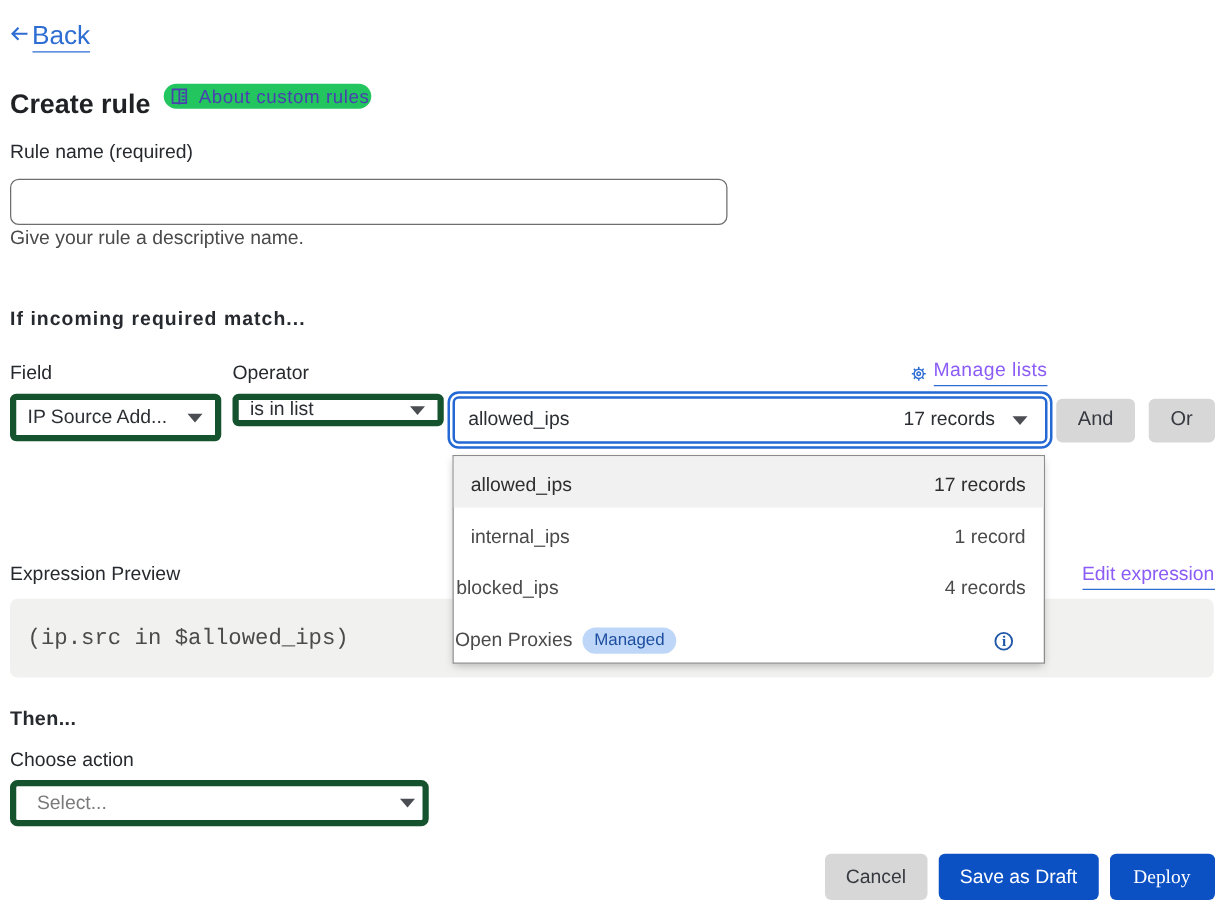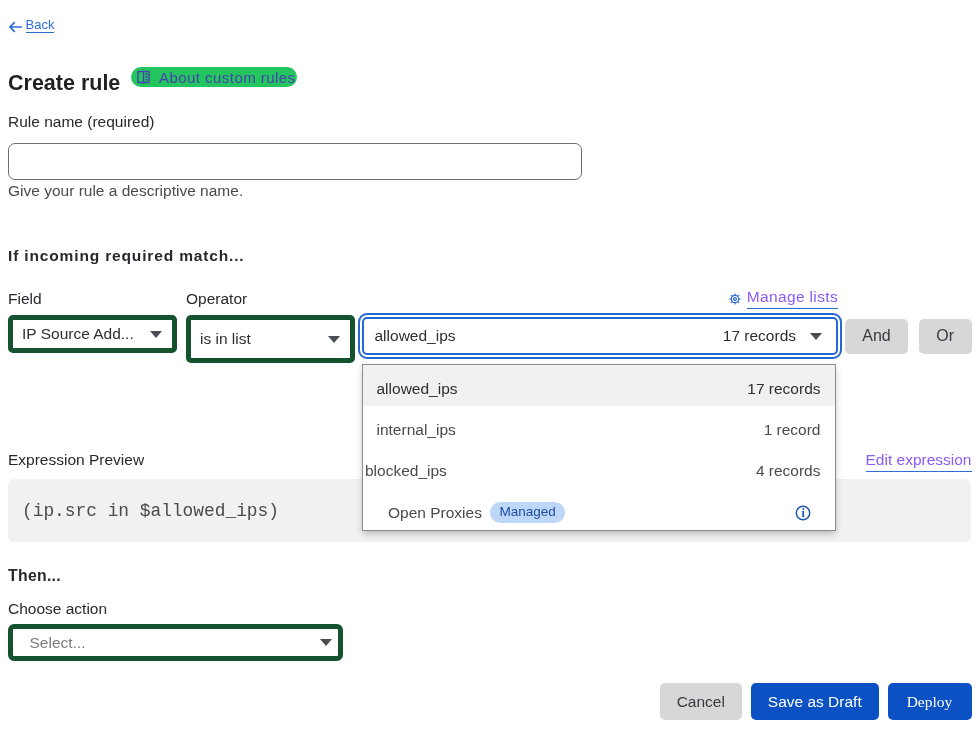--- a/index.html
+++ b/index.html
@@ -8,21 +8,21 @@
   .abs { position:absolute; }
   .link { color:#8b5cf6; text-decoration:none; display:inline-block; border-bottom:1.5px solid #2e6ed3; padding-bottom:3px; }
   .caret { width:0; height:0; border-left:6.5px solid transparent; border-right:6.5px solid transparent; border-top:7.5px solid #4a4d52; }
   .sel { border:5px solid #14532d; border-radius:5px; background:#fff; display:flex; align-items:center; font-size:15.5px; color:#2b2e33; }
   .gbtn { background:#d7d7d7; border-radius:5px; color:#36393f; font-size:16px; display:flex; align-items:center; justify-content:center; }
   .bbtn { background:#0b51c4; border-radius:5px; color:#ffffff; font-size:15.5px; display:flex; align-items:center; justify-content:center; }
 </style>
 </head>
 <body>
 
-<div class="abs" style="left:8px; top:17px; font-size:13px; color:#2e6ed3;">
+<div class="abs" style="left:8px; top:17px; font-size:21px; color:#2e6ed3;">
   <svg width="15" height="12" viewBox="0 0 15 12" style="position:absolute; left:0; top:3.5px;">
     <path d="M14 6 H1.8 M6.8 1.2 L2 6 L6.8 10.8" fill="none" stroke="#2e6ed3" stroke-width="1.7"></path>
   </svg>
   <span style="margin-left:17.5px; display:inline-block; border-bottom:1.6px solid #2e6ed3;">Back</span>
 </div>
 
 <div class="abs" style="left:8px; top:70px; font-size:21.5px; font-weight:bold; color:#1f2125; line-height:26px;">Create rule</div>
 
 <div class="abs" style="left:131px; top:67px; width:166px; height:20px; background:#22c55e; border-radius:14.5px; display:flex; align-items:center; padding-left:6px;">
   <svg width="13" height="14" viewBox="0 0 13 14" style="margin-right:9px;">
@@ -63,21 +63,21 @@
     </g>
   </svg>
   <span class="link" style="font-size:15.5px; line-height:16px; letter-spacing:0.35px;">Manage lists</span>
 </div>
 
 <div class="sel abs" style="left:8px; top:315px; width:169px; height:38px; padding:0 10.5px 0 9px;">
   <span style="flex:1;">IP Source Add...</span>
   <span class="caret"></span>
 </div>
 
-<div class="sel abs" style="left:186px; top:315px; width:169px; height:48px; padding:0 10.5px 0 9px;">
+<div class="sel abs" style="left:186px; top:315px; width:169px; height:26px; padding:0 10.5px 0 9px;">
   <span style="flex:1;">is in list</span>
   <span class="caret"></span>
 </div>
 
 <div class="sel abs" style="left:362px; top:317px; width:476px; height:38px; padding:0 14px 0 10.5px; border:2px solid #2468d4; outline:2px solid #2468d4; outline-offset:2px;">
   <span>allowed_ips</span>
   <span style="flex:1;"></span>
   <span style="color:#2b2e33;">17 records</span>
   <span class="caret" style="margin-left:14px;"></span>
 </div>
@@ -113,21 +113,21 @@
   <div style="height:41.2px; display:flex; align-items:center; padding:8px 14px 0 13.5px; font-size:15.5px; color:#4a4a4a;">
     <span>internal_ips</span>
       <span style="flex:1;"></span>
       <span>1 record</span>
   </div>
   <div style="height:41.2px; display:flex; align-items:center; padding:8px 14px 0 2px; font-size:15.5px; color:#4a4a4a;">
     <span>blocked_ips</span>
       <span style="flex:1;"></span>
       <span>4 records</span>
   </div>
-  <div style="height:41.2px; display:flex; align-items:center; padding:8px 14px 0 25px; font-size:15.5px; color:#4a4a4a;">
+  <div style="height:41.2px; display:flex; align-items:center; padding:8px 14px 0 1px; font-size:15.5px; color:#4a4a4a;">
     <span>Open Proxies</span>
     <span style="margin-left:8px; background:#bed7f8; color:#1b4c9e; font-size:13.5px; border-radius:10.5px; padding:2px 9.5px 3px; line-height:16px;">Managed</span>
     <span style="flex:1;"></span>
     <svg width="16" height="16" viewBox="0 0 16 16" style="margin-right:10px;">
       <circle cx="8" cy="8" r="6.7" fill="none" stroke="#2057a8" stroke-width="1.5"></circle>
       <text x="8.2" y="12.2" text-anchor="middle" font-family="Liberation Serif, serif" font-weight="bold" font-size="12" fill="#2057a8">i</text>
     </svg>
   </div>
 </div>
 

